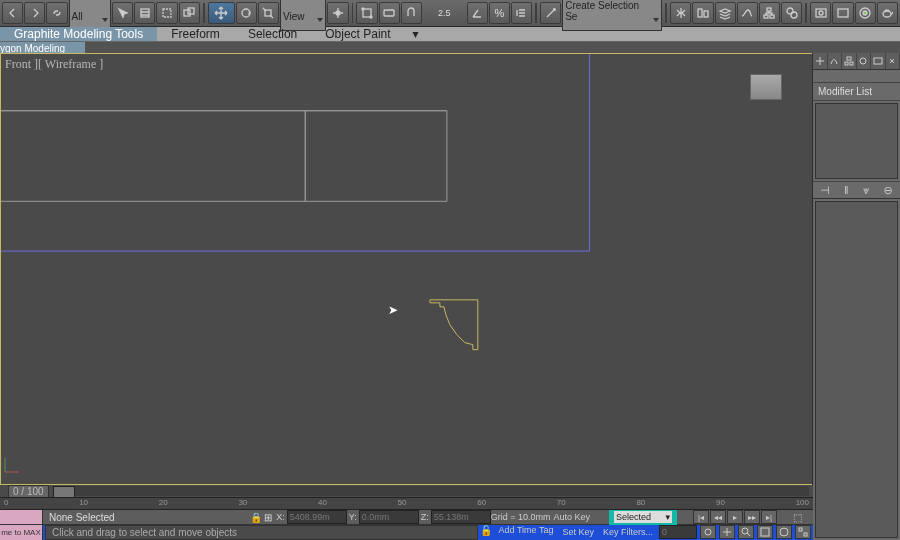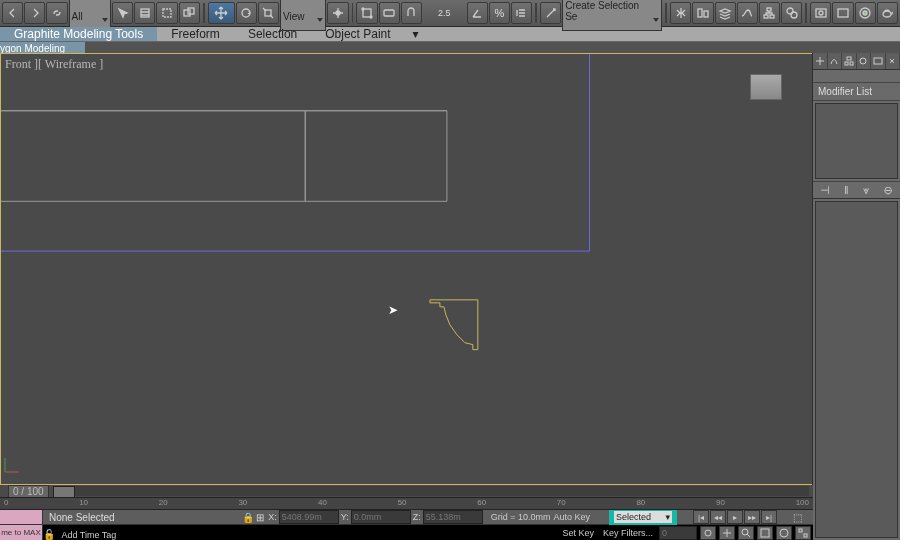--- a/index.html
+++ b/index.html
@@ -42,27 +42,27 @@
 .trackbar .slider{flex:1;height:10px;background:#3e3e3e;margin:0 4px;position:relative}
 .trackbar .slider .thumb{position:absolute;left:0;width:20px;height:10px;background:#777;border:1px solid #222}
 .timeline{height:14px;background:#444;border-top:1px solid #222;border-bottom:1px solid #222;position:relative;font-size:8px;color:#999}
 .timeline .ticks{position:absolute;inset:0;display:flex;justify-content:space-between;padding:0 4px}
 .status1{height:14px;background:#5d5d5d;display:flex;align-items:center;font-size:10px;border-bottom:1px solid #333}
 .status1 .pink{width:42px;height:14px;background:#d9a8c0;border-right:1px solid #333}
 .status1 .sel{flex:0 0 auto;padding:0 6px;color:#ddd}
 .status1 .lock{width:12px;text-align:center;color:#ddd}
 .coordbox{width:54px;height:12px;background:#3a3a3a;border:1px solid #222;color:#777;font-size:9px;display:flex;align-items:center;padding:0 2px}
 .coordlbl{color:#ccc;font-size:9px;margin:0 2px}
-.status1 .grid{color:#ccc;margin-left:8px;font-size:9px}
+.status1 .grid{color:#ccc;font-size:9px}
 .status1 .right{margin-left:auto;display:flex;align-items:center;gap:16px;padding-right:2px}
 .akbtn{font-size:9px;color:#ccc;padding:0 3px}
 .aksel{width:54px;height:12px;background:#ddd;color:#222;font-size:9px;border:5px solid #14b8a6;display:flex;align-items:center;justify-content:space-between;padding:0 2px}
 .play{display:flex;gap:1px}
 .play .pb{width:14px;height:12px;background:#666;border:1px solid #333;display:flex;align-items:center;justify-content:center;color:#ccc;font-size:8px}
-.status2{height:15px;background:#000000;display:flex;align-items:flex-end;font-size:10px}
+.status2{height:15px;background:#1d4ed8;display:flex;align-items:flex-start;font-size:10px}
 .status2 .pink{width:42px;height:15px;background:#d9a8c0;color:#333;font-size:8px;display:flex;align-items:center;justify-content:center;border-right:1px solid #333}
 .status2 .prompt{flex:1;background:#4a4a4a;color:#aaa;padding:0 6px;height:13px;display:flex;align-items:center;border:1px solid #333;margin:0 2px}
 .status2 .tag{color:#ccc;font-size:9px;padding:0 6px}
 .status2 .right{margin-left:auto;display:flex;align-items:center;gap:3px;padding-right:2px}
 .status2 .skbtn{font-size:9px;color:#ccc;padding:0 3px}
 .navbtn{width:14px;height:12px;background:#666;border:1px solid #333;display:flex;align-items:center;justify-content:center}
 
 .viewcube{position:absolute;top:20px;right:30px;width:30px;height:24px;background:linear-gradient(#aaa,#888);border:1px solid #666}
 
 .geo line,.geo polyline,.geo rect{stroke-width:1;fill:none;vector-effect:non-scaling-stroke}
@@ -368,20 +368,21 @@
         <div class="pb">◂◂</div>
         <div class="pb">▸</div>
         <div class="pb">▸▸</div>
         <div class="pb">▸|</div>
       </div>
       <div class="pb" style="width:18px">⬚</div>
     </div>
   </div>
   <div class="status2">
     <div class="pink">me to MAX</div>
+    <div class="prompt">Click and drag to select and move objects</div>
     <div class="lock">🔓</div>
     <div class="tag">Add Time Tag</div>
     <div class="right">
       <span class="skbtn">Set Key</span>
       <span class="skbtn">Key Filters...</span>
       <div class="coordbox" style="width:32px">0</div>
       <div class="navbtn">
           <svg width="10" height="10">
             <circle cx="5" cy="5" r="3" stroke="#ccc" fill="none"></circle>
           </svg>

